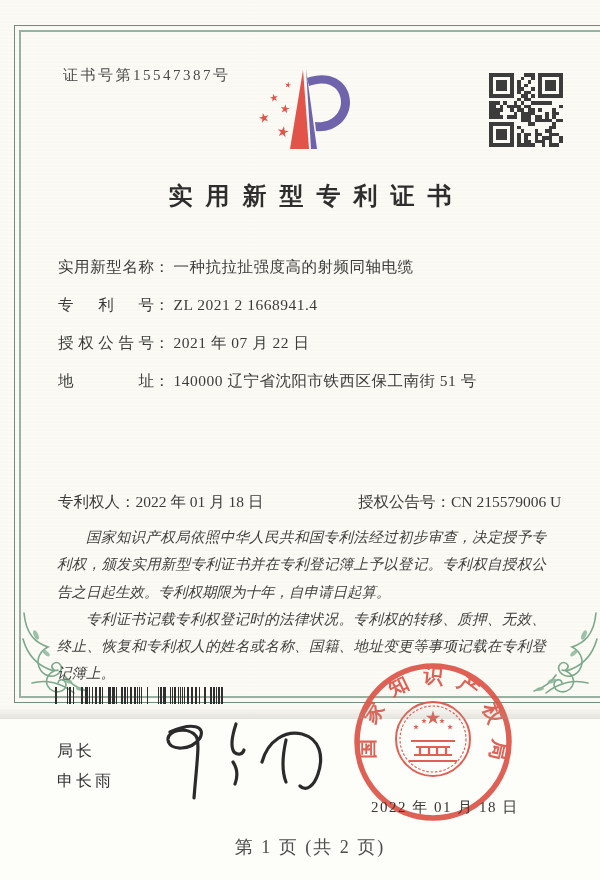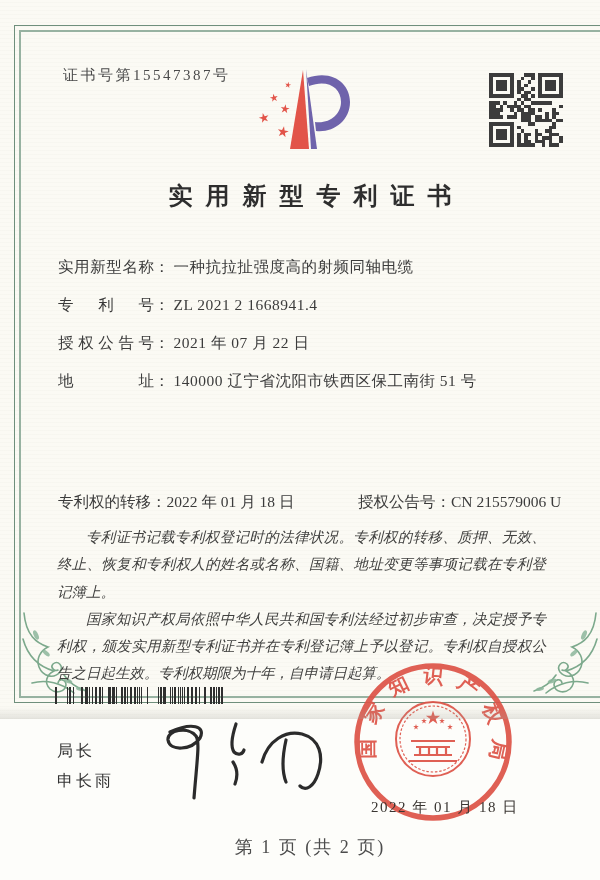--- a/index.html
+++ b/index.html
@@ -280,29 +280,29 @@
     </div>
     <div class="frow">
       <span class="flabel">授权公告号</span><span class="fcolon">：</span><span class="fvalue">2021 年 07 月 22 日</span>
     </div>
     <div class="frow">
       <span class="flabel">地址</span><span class="fcolon">：</span><span class="fvalue">140000  辽宁省沈阳市铁西区保工南街 51 号</span>
     </div>
   </div>
 
   <div class="grant-row">
-    <span>专利权的转移</span><span>：</span><span>2022 年 01 月 18 日</span>
+    <span>专利权人</span><span>：</span><span>2022 年 01 月 18 日</span>
     <span class="grant-no">
       <span>授权公告号</span><span>：</span><span>CN 215579006 U</span>
     </span>
   </div>
 
   <div class="paras">
+    <p>国家知识产权局依照中华人民共和国专利法经过初步审查，决定授予专利权，颁发实用新型专利证书并在专利登记簿上予以登记。专利权自授权公告之日起生效。专利权期限为十年，自申请日起算。</p>
     <p>专利证书记载专利权登记时的法律状况。专利权的转移、质押、无效、终止、恢复和专利权人的姓名或名称、国籍、地址变更等事项记载在专利登记簿上。</p>
-    <p>国家知识产权局依照中华人民共和国专利法经过初步审查，决定授予专利权，颁发实用新型专利证书并在专利登记簿上予以登记。专利权自授权公告之日起生效。专利权期限为十年，自申请日起算。</p>
   </div>
 
   <svg class="barcode" id="barcode" viewBox="0 0 172 17" preserveAspectRatio="none" shape-rendering="crispEdges">
       <rect x="0" y="0" width="2" height="17" fill="#2f2f2f"></rect>
       <rect x="12" y="0" width="1" height="17" fill="#2f2f2f"></rect>
       <rect x="14" y="0" width="2" height="17" fill="#2f2f2f"></rect>
       <rect x="18" y="0" width="1" height="17" fill="#2f2f2f"></rect>
       <rect x="26" y="0" width="2" height="17" fill="#2f2f2f"></rect>
       <rect x="30" y="0" width="3" height="17" fill="#2f2f2f"></rect>
       <rect x="34" y="0" width="1" height="17" fill="#2f2f2f"></rect>

